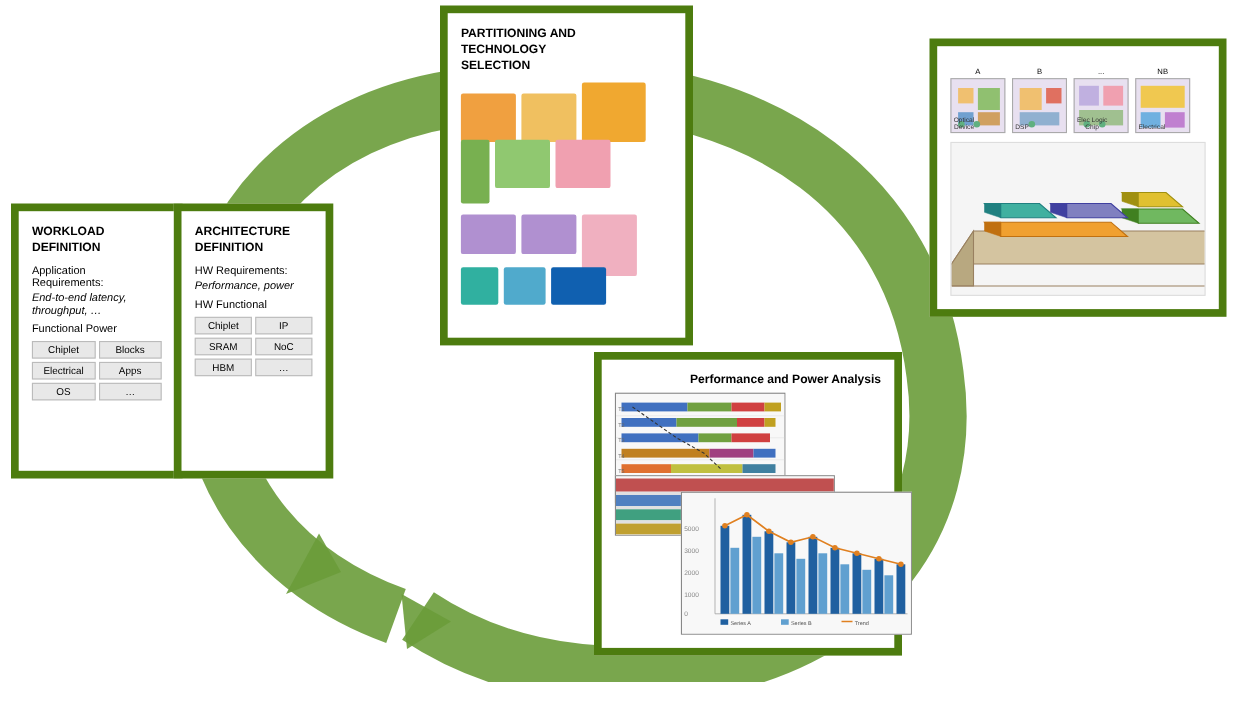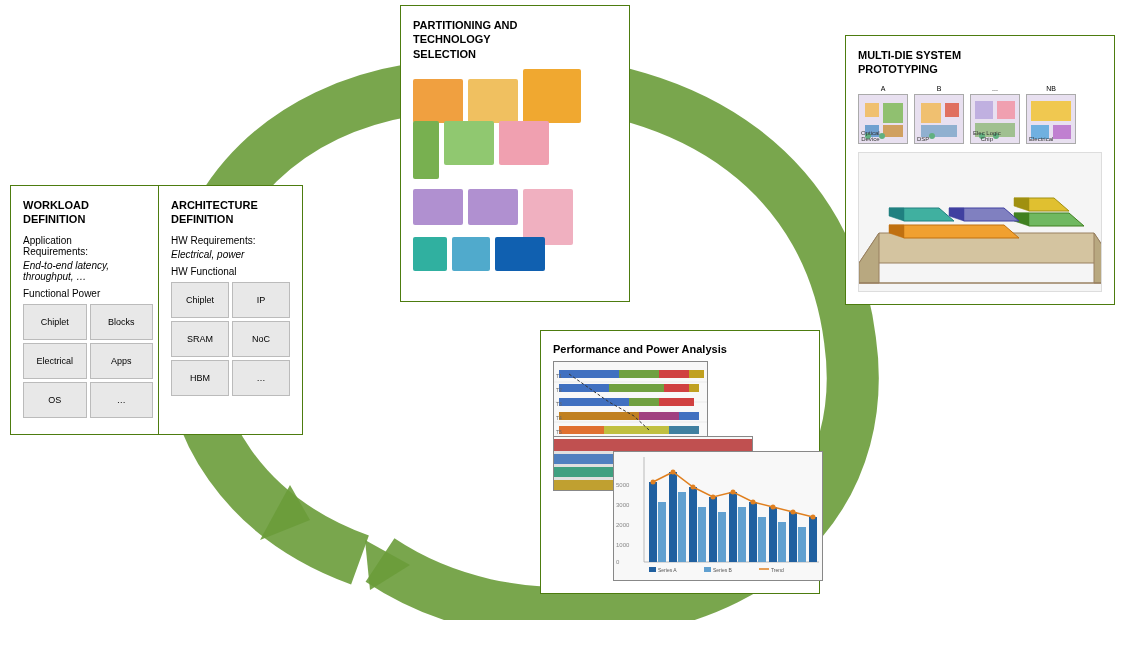--- a/index.html
+++ b/index.html
@@ -9,21 +9,21 @@
       background: #fff;
       font-family: Arial, sans-serif;
       position: relative;
       overflow: hidden;
     }
 
     
     .card {
       position: absolute;
       background: #fff;
-      border: 1px solid #4d7c0f;
+      border: 7px solid #4d7c0f;
       padding: 12px;
       z-index: 2;
     }
 
     
     .card-workload {
       left: 10px;
       top: 185px;
       width: 156px;
       min-height: 250px;
@@ -49,23 +49,24 @@
     .card-multidie {
       left: 845px;
       top: 35px;
       width: 270px;
       min-height: 250px;
     }
 
     
     .card-perf {
       left: 540px;
-      top: 330px;
+      top: 320px;
       width: 280px;
       min-height: 260px;
+      text-align: right;
     }
 
     .card-title {
       font-weight: bold;
       font-size: 11px;
       text-transform: uppercase;
       margin-bottom: 8px;
       line-height: 1.3;
     }
 
@@ -85,21 +86,21 @@
       display: grid;
       grid-template-columns: 1fr 1fr;
       gap: 3px;
       margin-top: 5px;
     }
     .block-item {
       background: #e8e8e8;
       border: 1px solid #bbb;
       font-size: 9px;
       text-align: center;
-      padding: 12px 3px;
+      padding: 2px 3px;
     }
 
     
     .perf-title {
       font-size: 11px;
       font-weight: bold;
       margin-bottom: 6px;
     }
     .perf-charts {
       position: relative;
@@ -170,21 +171,21 @@
     <div class="block-item">Electrical</div>
     <div class="block-item">Apps</div>
     <div class="block-item">OS</div>
     <div class="block-item">…</div>
   </div>
 </div>
 
 <div class="card card-arch">
   <div class="card-title">ARCHITECTURE<br>DEFINITION</div>
   <div class="card-section">HW Requirements:</div>
-  <div class="card-section-italic">Electrical, power</div>
+  <div class="card-section-italic">Performance, power</div>
   <div class="card-section">HW Functional</div>
   <div class="blocks-grid">
     <div class="block-item">Chiplet</div>
     <div class="block-item">IP</div>
     <div class="block-item">SRAM</div>
     <div class="block-item">NoC</div>
     <div class="block-item">HBM</div>
     <div class="block-item">…</div>
   </div>
 </div>
@@ -214,21 +215,20 @@
 
     <div style="position:absolute; top:168px; left:0; display:flex; gap:5px; align-items:flex-start;">
       <div style="width:34px;height:34px;background:#30b0a0;border-radius:2px;"></div>
       <div style="width:38px;height:34px;background:#50aacc;border-radius:2px;"></div>
       <div style="width:50px;height:34px;background:#1060b0;border-radius:2px;"></div>
     </div>
   </div>
 </div>
 
 <div class="card card-multidie">
-  <div class="card-title">MULTI-DIE SYSTEM<br>PROTOTYPING</div>
 
   <div style="display:flex; gap:6px; margin-top:8px; margin-bottom:8px;">
 
     <div style="text-align:center;">
       <div style="font-size:7px;margin-bottom:2px;">A</div>
       <div style="width:50px;height:50px;background:#e8e0f0;border:1px solid #aaa;position:relative;overflow:hidden;">
         <div style="position:absolute;top:8px;left:6px;width:14px;height:14px;background:#f0c070;"></div>
         <div style="position:absolute;top:8px;left:24px;width:20px;height:20px;background:#90c070;"></div>
         <div style="position:absolute;top:30px;left:6px;width:14px;height:12px;background:#70a0d0;"></div>
         <div style="position:absolute;top:30px;left:24px;width:20px;height:12px;background:#d0a060;"></div>

